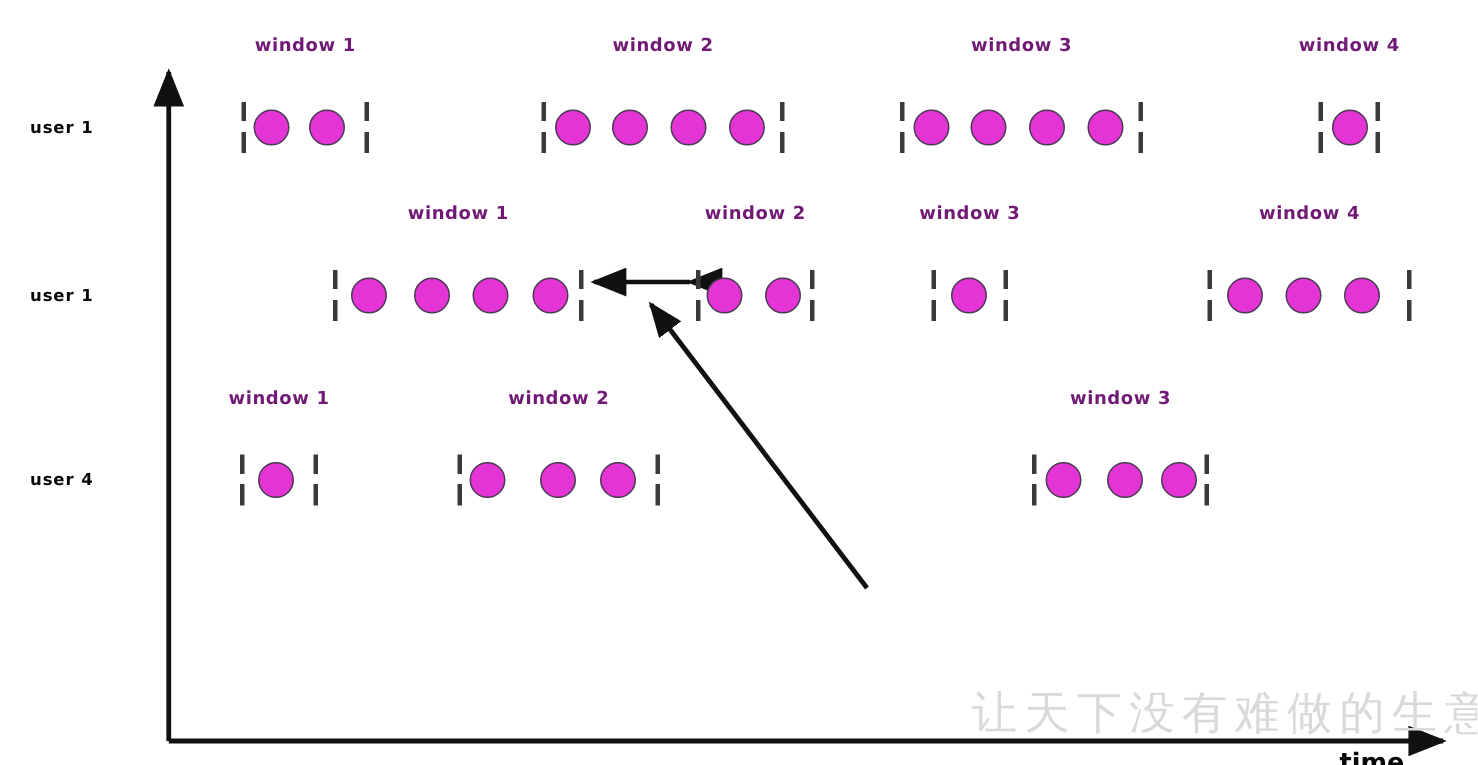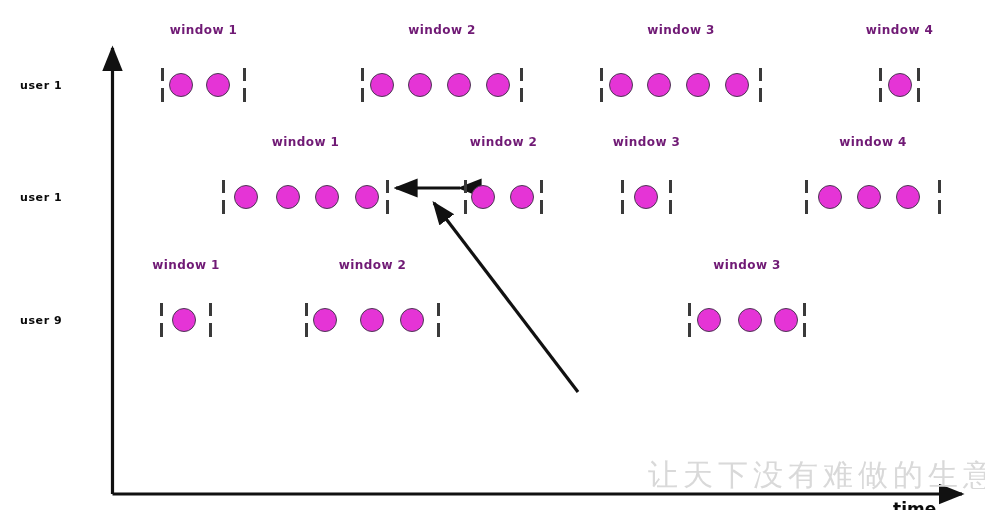--- a/index.html
+++ b/index.html
@@ -208,21 +208,21 @@
         <div class="event-dot" style="left: 25px; background: rgb(229, 52, 214); border-color: rgb(74, 58, 82);"></div>
       </div>
       <div class="window-group" style="left: 805px; top: 197px; width: 136px; height: 36px;">
         <div class="window-title" style="top: -44px;">window 4</div>
         <div class="bracket" style="left: 0px;"></div>
         <div class="bracket" style="left: 133px;"></div>
         <div class="event-dot" style="left: 25px; background: rgb(229, 52, 214); border-color: rgb(74, 58, 82);"></div>
         <div class="event-dot" style="left: 64px; background: rgb(229, 52, 214); border-color: rgb(74, 58, 82);"></div>
         <div class="event-dot" style="left: 103px; background: rgb(229, 52, 214); border-color: rgb(74, 58, 82);"></div>
       </div>
-      <div class="user-label" style="left: 20px; top: 320px;">user 9</div>
+      <div class="user-label" style="left: 20px; top: 320px;">user 4</div>
       <div class="window-group" style="left: 160px; top: 320px; width: 52px; height: 36px;">
         <div class="window-title" style="top: -44px;">window 1</div>
         <div class="bracket" style="left: 0px;"></div>
         <div class="bracket" style="left: 49px;"></div>
         <div class="event-dot" style="left: 24px; background: rgb(229, 52, 214); border-color: rgb(74, 58, 82);"></div>
       </div>
       <div class="window-group" style="left: 305px; top: 320px; width: 135px; height: 36px;">
         <div class="window-title" style="top: -44px;">window 2</div>
         <div class="bracket" style="left: 0px;"></div>
         <div class="bracket" style="left: 132px;"></div>

